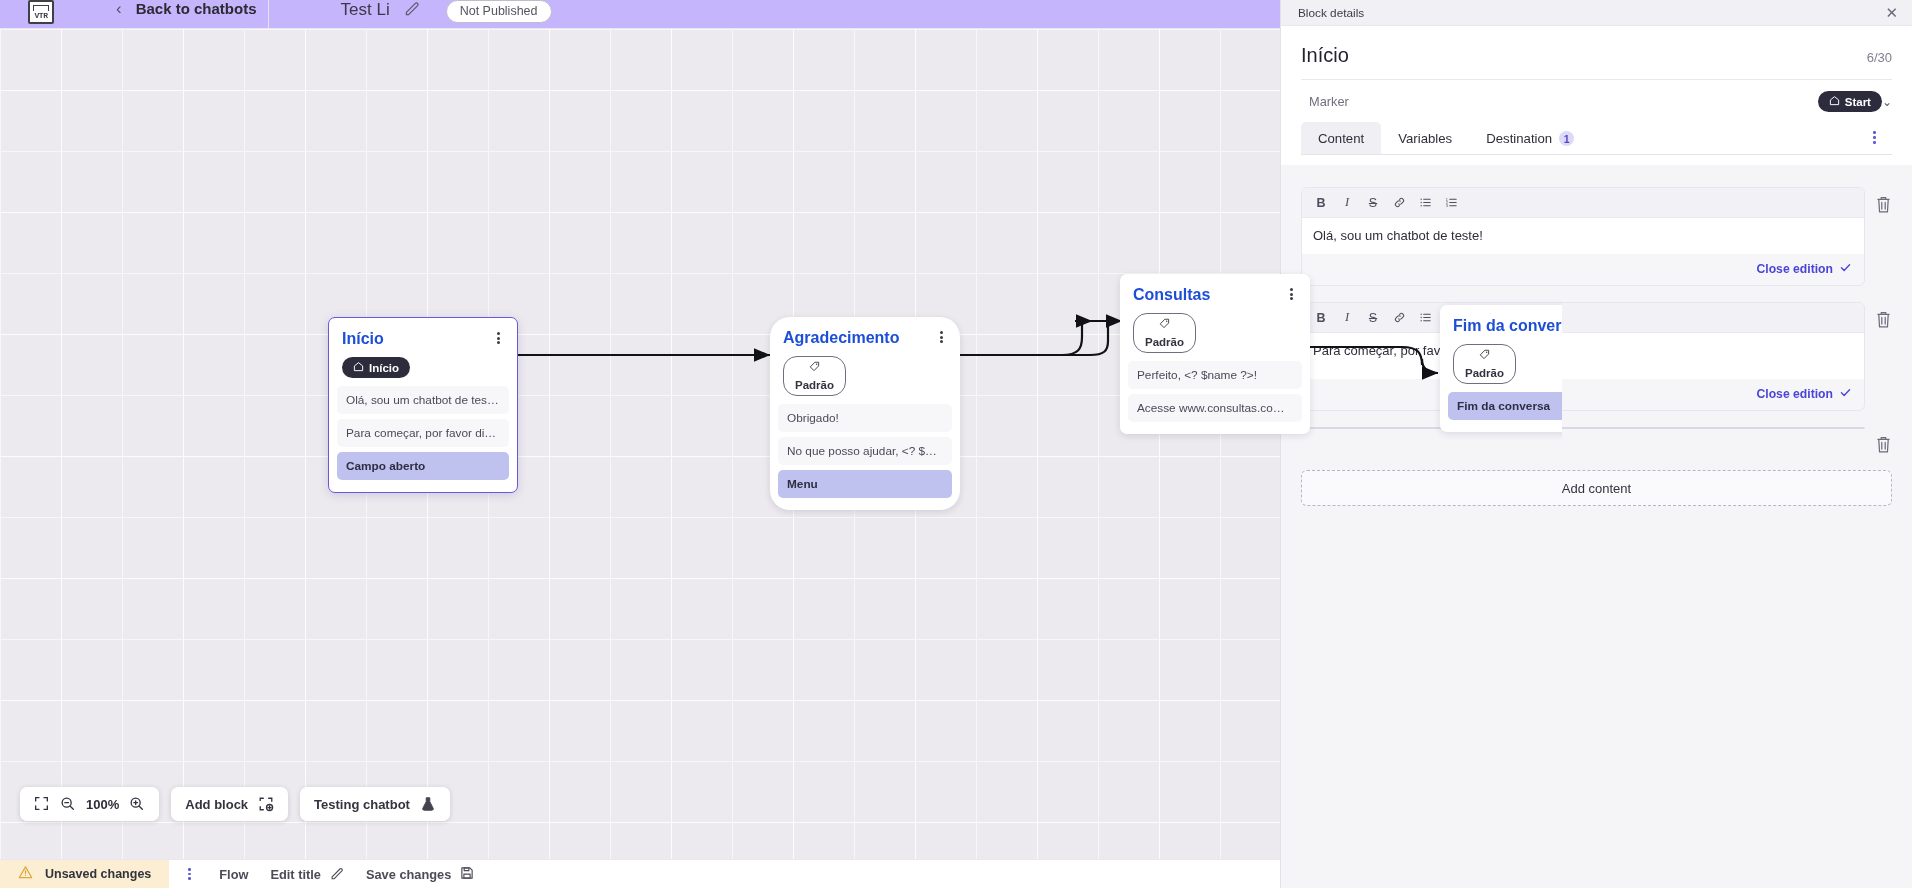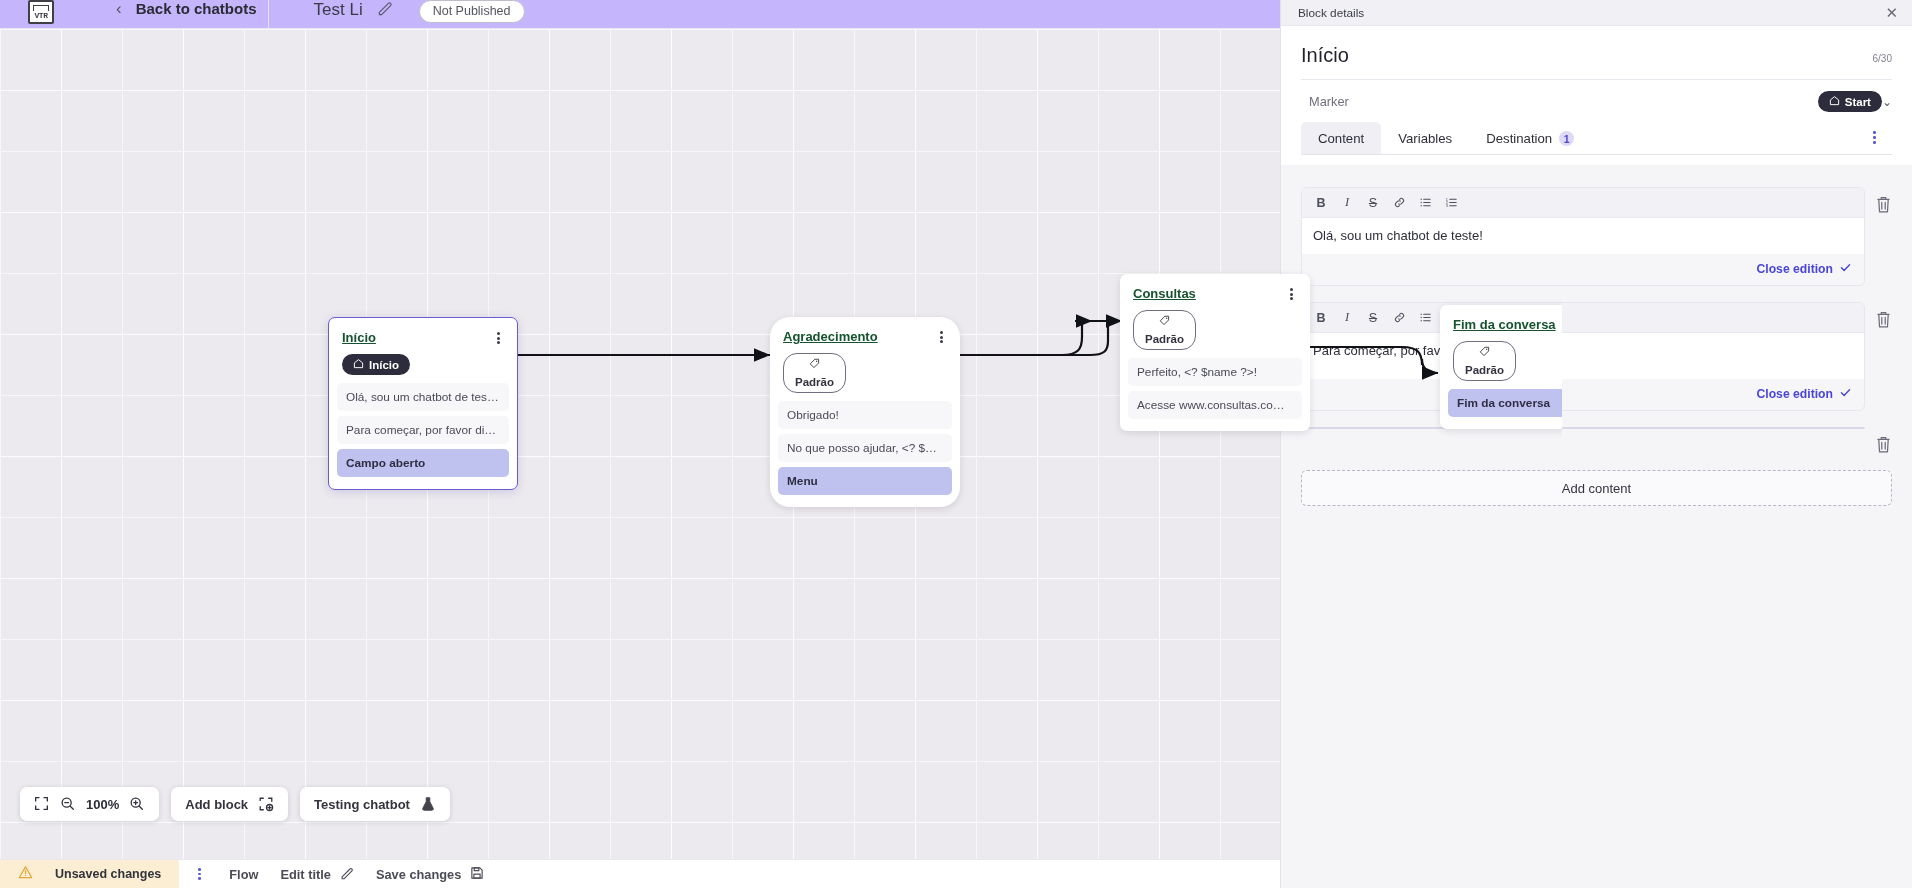--- a/index.html
+++ b/index.html
@@ -27,21 +27,21 @@
     content: ""; position: absolute; top: 3px; left: 3px; right: 3px; height: 5px;
     border: 1.5px solid #3f3f46; border-bottom: none;
   }
   .logo-text {
     font-family: "Liberation Mono", monospace; font-size: 8px; font-weight: 700;
     color: #3f3f46; letter-spacing: -0.5px; line-height: 9px; margin-bottom: 2px;
   }
   .back-sep { position: absolute; left: 268px; top: 0; bottom: 0; width: 1px; background: #e4e4ec; }
   .back-chev { margin-left: 62px; font-size: 17px; color: #55555f; line-height: 1; font-weight: 300;}
   .back-label { margin-left: 14px; font-size: 15px; font-weight: 700; color: #2b2b33; }
-  .bot-title { margin-left: 57px; font-size: 17px; color: #3a3a44; white-space: nowrap; }
+  .bot-title { margin-left: 84px; font-size: 17px; color: #3a3a44; white-space: nowrap; }
   .pencil-ic { margin-left: 14px; width: 16px; height: 16px; display:inline-block; }
   .badge-np {
     margin-left: 26px; border: 1px solid #bdbdcc; border-radius: 13px;
     padding: 3px 13px 4px; font-size: 12.5px; color: #55555f; background: #fff;
     white-space: nowrap;
   }
 
   
   .canvas {
     position: absolute; top: 29px; left: 0; width: 1562px; height: 830px;
@@ -62,21 +62,21 @@
   }
   svg.edges { position: absolute; inset: 0; width: 1562px; height: 830px; pointer-events: none; z-index:1;}
 
   .node {
     position: absolute; background: #fff; border-radius: 7px;
     box-shadow: 0 2px 7px rgba(30,30,60,.13);
     width: 190px; z-index: 3;
   }
   .node.selected { border: 1.5px solid #6b5bd2; box-shadow: 0 2px 10px rgba(70,50,170,.18); }
   .node-head { padding: 12px 13px 0 13px; position: relative; }
-  .node-title { font-size: 13px; font-weight: 700; color: #14532d; text-decoration: underline; }
+  .node-title { font-size: 16px; font-weight: 700; color: #1d4ed8; }
   .node-dots {
     position: absolute; right: 11px; top: 12px; width: 16px; height: 16px;
     display: flex; flex-direction: column; align-items: center; justify-content: space-between;
     padding: 2px 0;
   }
   .node-dots i { width: 3px; height: 3px; border-radius: 50%; background: #3b3b46; display:block; }
   .pill {
     display: inline-flex; align-items: center; gap: 5px; margin: 9px 0 0 13px;
     border-radius: 14px; font-size: 11.5px; font-weight: 700; padding: 4px 11px;
   }
@@ -101,21 +101,21 @@
   .fchip .lbl { font-weight: 700; }
   .zoomval { font-size: 13px; font-weight: 700; color: #2d2d38; }
   .icn { width: 16px; height: 16px; display: inline-block; }
 
   
   .statusbar {
     position: absolute; bottom: 0; left: 0; width: 1562px; height: 29px;
     background: #fff; display: flex; align-items: center; border-top: 1px solid #e8e8ee;
   }
   .unsaved {
-    background: #fbeed2; height: 29px; display: flex; align-items: center; gap: 22px;
+    background: #fbeed2; height: 29px; display: flex; align-items: center; gap: 12px;
     padding: 0 18px 0 18px; font-size: 12.5px; font-weight: 700; color: #33333e;
   }
   .sb-dots { margin-left: 12px; width: 16px; display:flex; flex-direction:column; align-items:center; gap:2px;}
   .sb-dots i { width:2.5px;height:2.5px;border-radius:50%;background:#5b5bd6;display:block;}
   .sb-item { margin-left: 22px; font-size: 12.8px; font-weight: 700; color: #4c4c58; display:flex;align-items:center;gap:9px;}
   .sb-sep { position:absolute; left:1472px; top:0; bottom:0; width:1px; background:#e8e8ee;}
 
   
   .rpanel {
     position: absolute; top: 0; right: 0; width: 632px; height: 888px;
@@ -136,21 +136,21 @@
     height: 26px; background: #f0f0f5; display:flex; align-items:center;
     padding: 0 14px 0 17px; justify-content: space-between;
     border-bottom: 1px solid #e6e6ee;
   }
   .bd-label { font-size: 11.8px; color: #3c3c48; }
   .bd-close { font-size: 15px; color: #6b6b78; line-height: 1; cursor:pointer;}
 
   .rcard { background: #fff; padding: 0 20px 10px 20px; }
   .blk-title-row { display:flex; align-items: baseline; justify-content: space-between; padding: 18px 0 12px; }
   .blk-title { font-size: 20px; color: #23232e; }
-  .blk-count { font-size: 10px; color: #80808f; }
+  .blk-count { font-size: 13px; color: #80808f; }
   .divider { height: 1px; background: #e8e8ee; }
   .marker-row { display:flex; align-items:center; justify-content: space-between; padding: 11px 0 10px; }
   .marker-lbl { font-size: 12.8px; color: #70707f; margin-left: 8px; }
   .marker-right { display:flex; align-items:center; }
   .chev-sm { font-size: 12px; color: #5a5a68; }
 
   .ctabs { display:flex; align-items:flex-end; gap: 0; position: relative; }
   .ctab {
     font-size: 13.2px; color: #2e2e3a; padding: 9px 17px 9px; cursor:pointer;
     display:flex; align-items:center; gap:7px;

